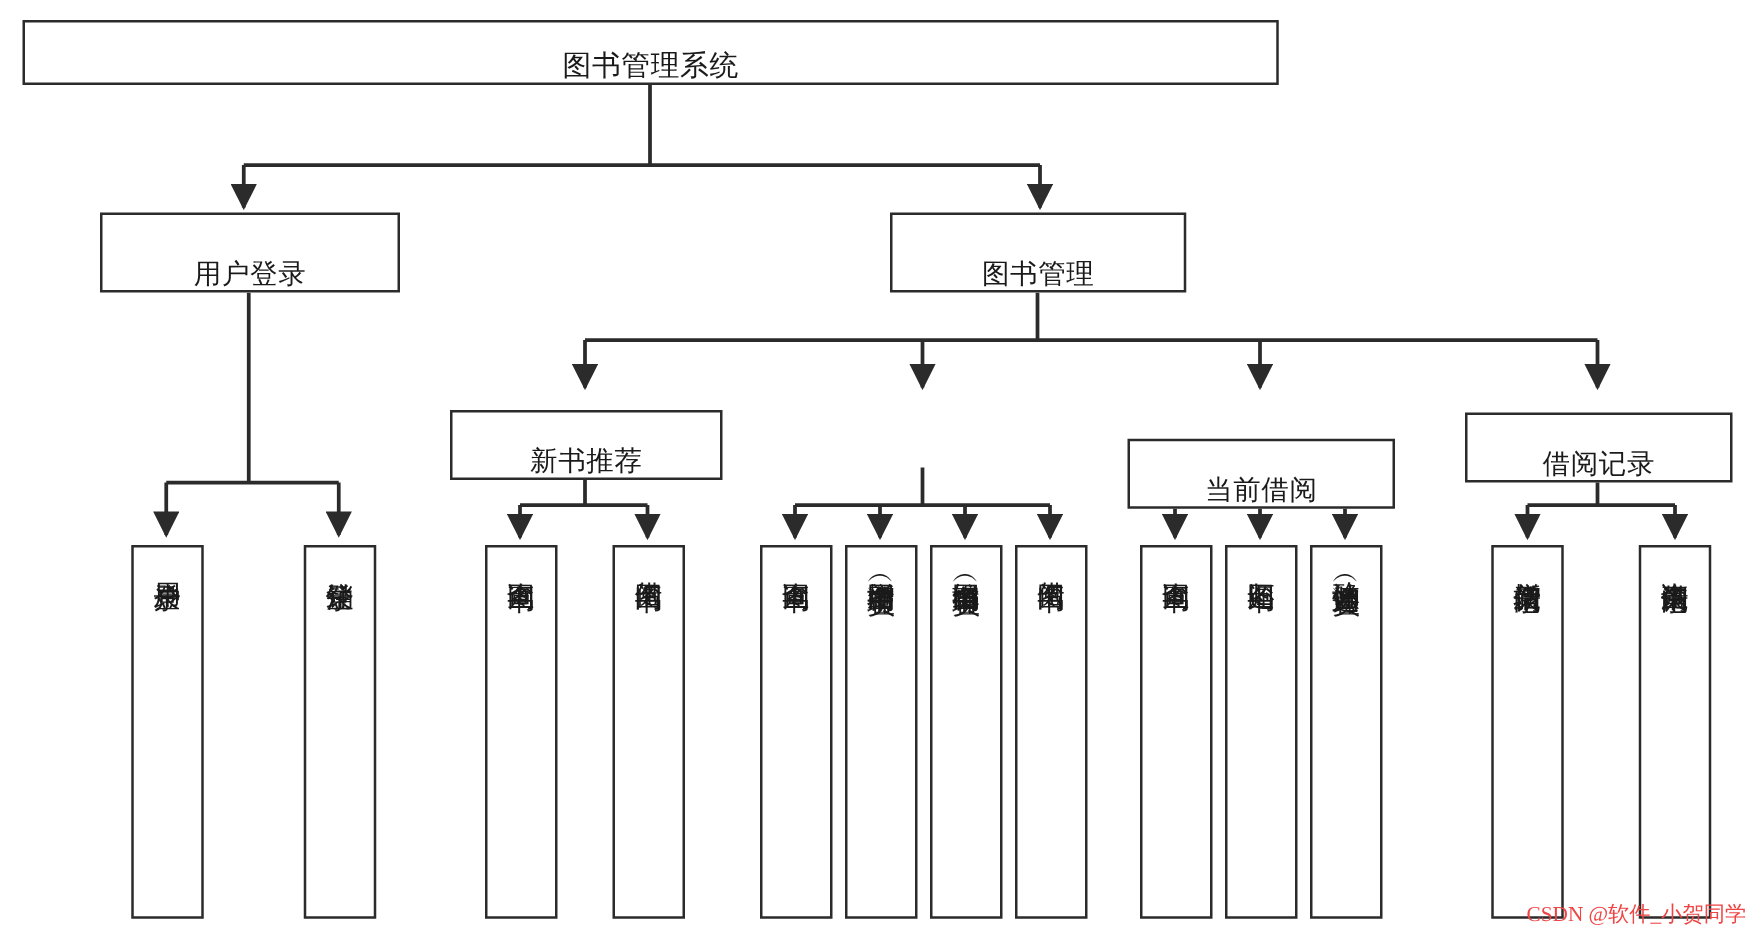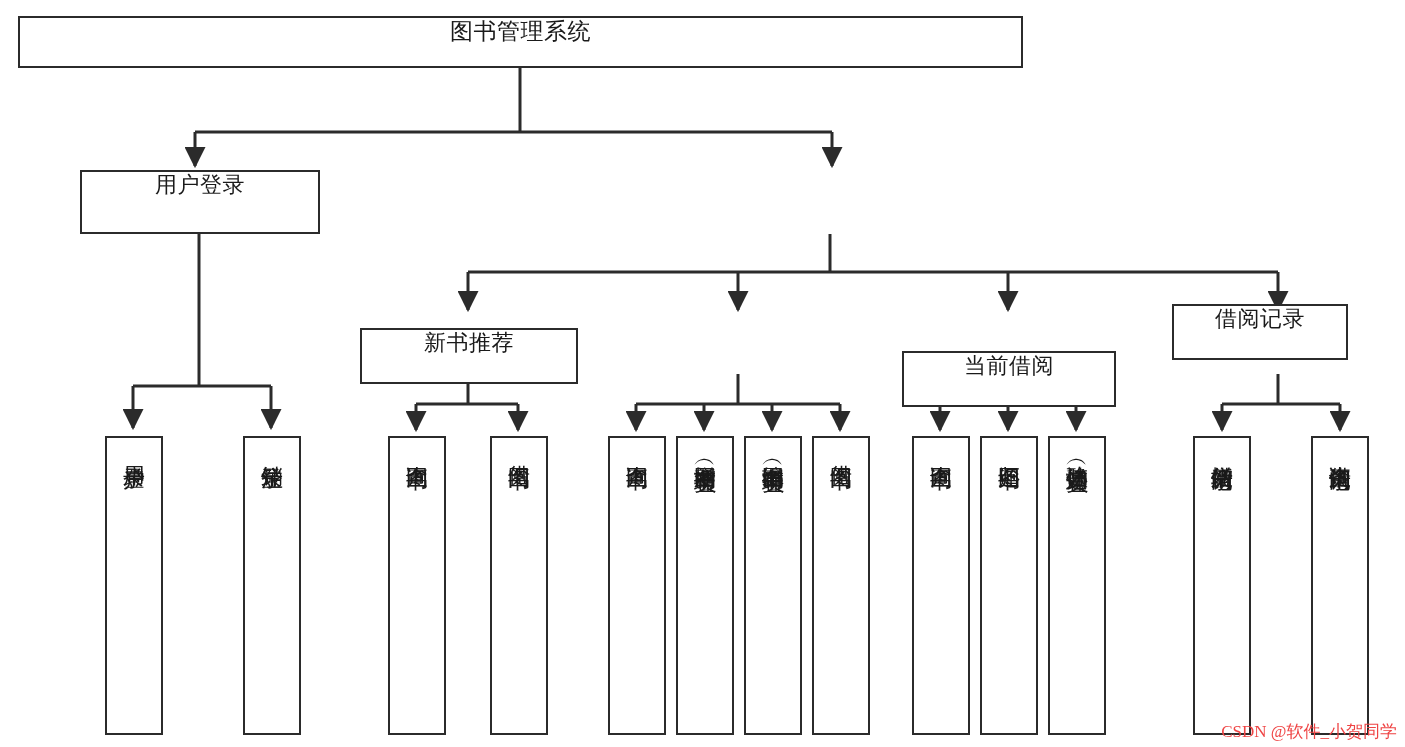--- a/index.html
+++ b/index.html
@@ -25,21 +25,21 @@
     width: 1405px;
     height: 747px;
     pointer-events: none;
   }
   .node {
     position: absolute;
     box-sizing: border-box;
     border: 2px solid #2b2b2b;
     background: #ffffff;
     display: flex;
-    align-items: flex-start;
+    align-items: flex-end;
     justify-content: center;
     color: #1a1a1a;
   }
   .node .label {
     display: block;
     text-align: center;
     line-height: 1.18;
     color: #1a1a1a;
   }
   
@@ -139,31 +139,34 @@
   </svg>
 
   <div class="node horiz root" style="left:18px; top:16px; width:1005px; height:52px;">
     <span class="label">图书管理系统</span>
   </div>
 
   <div class="node horiz" style="left:80px; top:170px; width:240px; height:64px;">
     <span class="label">用户登录</span>
   </div>
 
+  <div class="node horiz" style="left:712px; top:170px; width:237px; height:64px;">
+    <span class="label">图书管理</span>
+  </div>
 
   <div class="node horiz" style="left:360px; top:328px; width:218px; height:56px;">
     <span class="label">新书推荐</span>
   </div>
 
 
   <div class="node horiz" style="left:902px; top:318px; width:214px; height:56px;margin-top:33px;">
     <span class="label">当前借阅</span>
   </div>
 
-  <div class="node horiz" style="left:1172px; top:304px; width:176px; height:56px;">
+  <div class="node horiz" style="left:1172px; top:330px; width:214px; height:56px;">
     <span class="label">借阅记录</span>
   </div>
 
   <div class="node vert" style="left:105px; top:436px; width:58px; height:299px;">
     <span class="label">用户登录</span>
   </div>
 
   <div class="node vert" style="left:243px; top:436px; width:58px; height:299px;">
     <span class="label">注销登录</span>
   </div>

